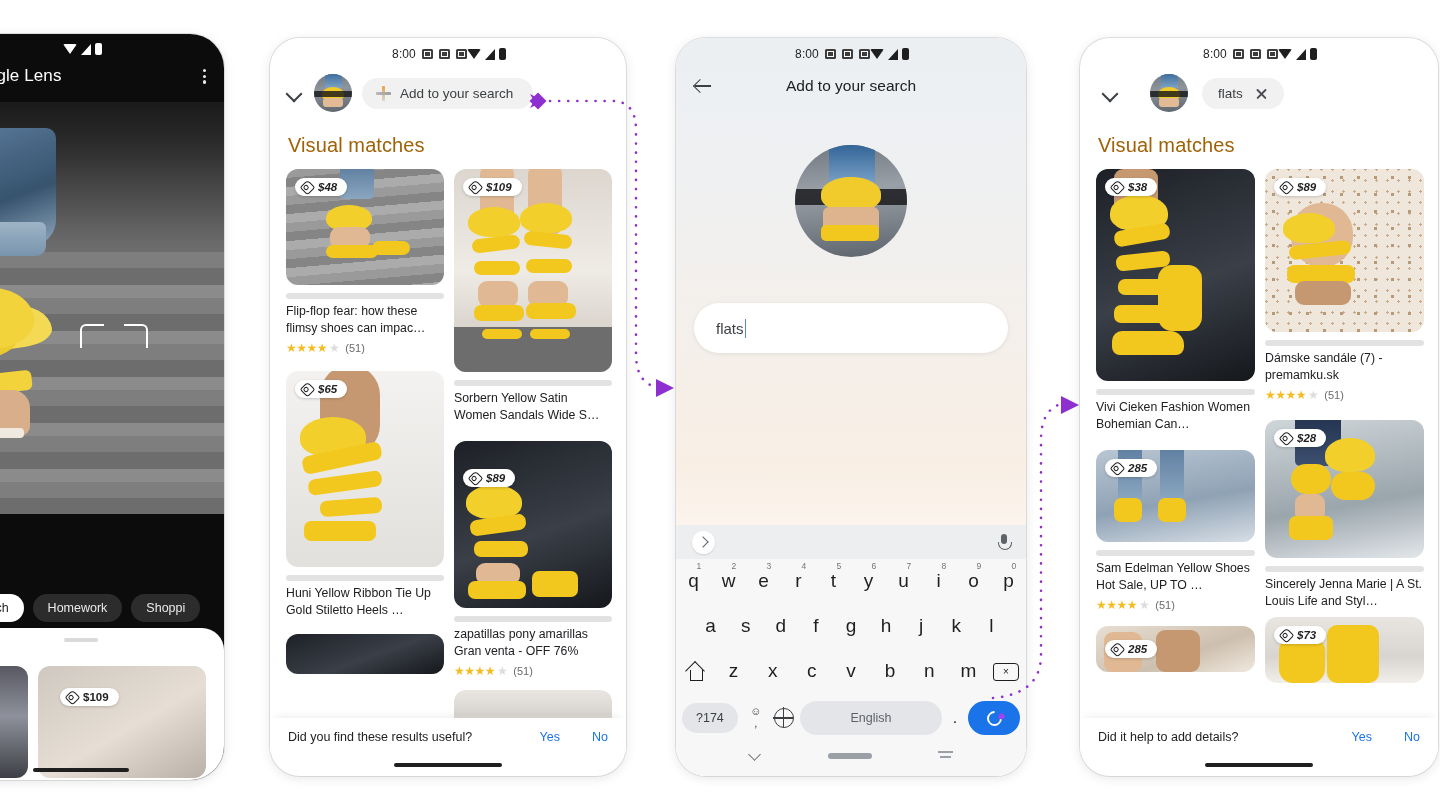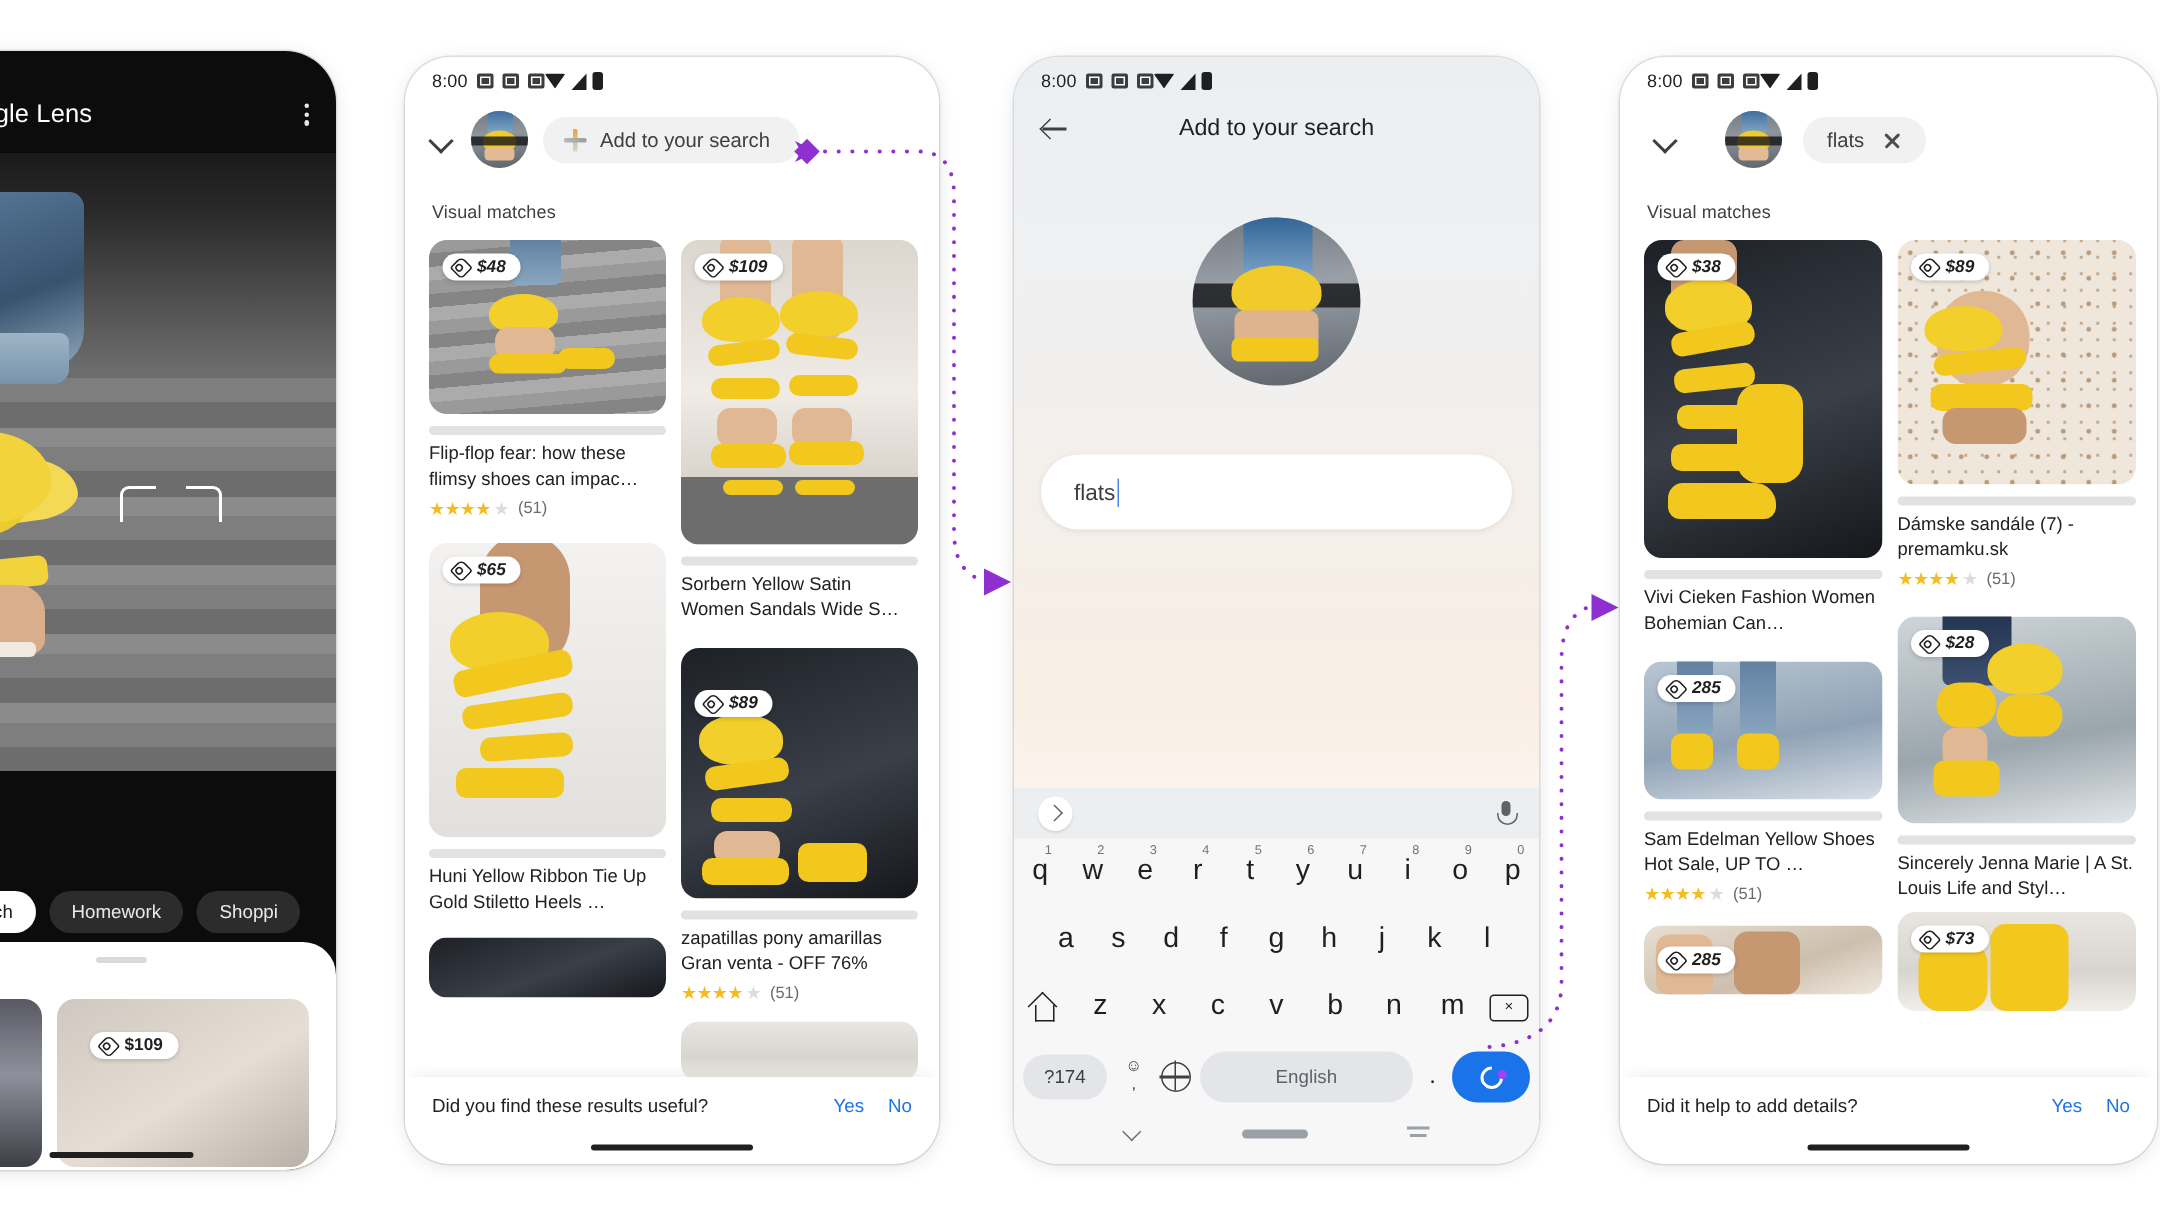--- a/index.html
+++ b/index.html
@@ -11,21 +11,21 @@
   
   .phone { position:absolute; background:#fff; border-radius:30px;
            overflow:hidden; box-shadow:0 0 0 1px rgba(0,0,0,.10), 0 2px 12px rgba(0,0,0,.10); }
 
   #phone1 { left:-62px; top:34px; width:286px; height:746px; border-radius:34px; background:#0c0c0c; }
   #phone2 { left:270px; top:38px; width:356px; height:738px; }
   #phone3 { left:676px; top:38px; width:350px; height:738px; }
   #phone4 { left:1080px; top:38px; width:358px; height:738px; }
 
   
-  .statusbar { display:flex; align-items:center; justify-content:flex-start;
+  .statusbar { display:flex; align-items:center; justify-content:center;
                padding:9px 16px 2px 18px; font-size:11.5px; color:#1f1f1f;
                letter-spacing:.1px; }
   .sb-left { display:flex; align-items:center; gap:6px; }
   .sb-time { font-size:12px; font-weight:500; }
   .sb-ico { width:11px; height:10px; background:#3c3c3c; border-radius:1.5px;
             display:inline-block; position:relative; }
   .sb-ico::after{ content:""; position:absolute; inset:2px; border:1px solid #fff;}
   .sb-right { display:flex; align-items:center; gap:4px; }
   .wifi { width:0;height:0;border-left:7px solid transparent;border-right:7px solid transparent;
           border-top:10px solid #1f1f1f; border-radius:2px;}
@@ -105,21 +105,21 @@
   .plus-ic::after{ left:0; top:6px; width:15px;height:3px;
      background:linear-gradient(90deg,#b9b9b9,#9e9e9e);}
 
   .flats-chip { display:flex; align-items:center; gap:12px; background:#f1f1f1; color:#3c4043;
      border-radius:20px; padding:8px 16px; font-size:13.5px; }
   .x-ic { width:13px;height:13px; position:relative; }
   .x-ic::before,.x-ic::after{content:"";position:absolute;left:0;top:6px;width:13px;height:1.7px;
      background:#4b4f53;border-radius:1px;}
   .x-ic::before{transform:rotate(45deg);} .x-ic::after{transform:rotate(-45deg);}
 
-  .sec-title { font-size:12px; color:#404040; padding:18px 0 0 18px; letter-spacing:.1px; }
+  .sec-title { font-size:20px; color:#a16207; padding:18px 0 0 18px; letter-spacing:.1px; }
 
   .masonry { display:flex; gap:10px; padding:12px 14px 0 16px; }
   .col { flex:1; display:flex; flex-direction:column; gap:4px; }
   .pcard { display:flex; flex-direction:column; }
   .pimg { position:relative; border-radius:12px; overflow:hidden;font-style:italic; }
   .ptag { position:absolute; left:9px; top:9px; background:#fff; border-radius:14px;
      padding:3px 10px 3px 7px; font-size:11.5px; font-weight:700; color:#1f1f1f;
      display:flex; align-items:center; gap:5px; box-shadow:0 1px 3px rgba(0,0,0,.18); }
   .tag-ic { width:11px;height:11px; border:1.6px solid #1f1f1f; border-radius:2px 4px 2px 3px;
      transform:rotate(-45deg); position:relative; flex:0 0 auto;}
@@ -129,21 +129,21 @@
   .ptitle { font-size:12.3px; line-height:16.5px; color:#202124; }
   .stars { display:flex; align-items:center; gap:2px; margin-top:5px; font-size:11px; color:#6b6b6b;}
   .star { color:#f5bc20; font-size:12px; letter-spacing:-.5px; }
   .star.dim { color:#dcdcdc; }
   .rcount { margin-left:4px; }
 
   .feedback { position:absolute; left:0;right:0; bottom:22px; background:#fff;
      display:flex; align-items:center; justify-content:space-between;
      padding:12px 18px 10px; font-size:12.5px; color:#202124;
      box-shadow:0 -7px 10px -6px rgba(0,0,0,.08); }
-  .fb-actions { display:flex; gap:16px;margin-left:48px; }
+  .fb-actions { display:flex; gap:32px;margin-left:48px; }
   .fb-link { color:#1a73e8; font-weight:500; }
 
   
   .ph { position:absolute; inset:0; }
   .sk-road { background:repeating-linear-gradient(175deg,#9a9a9a 0 9px,#858585 9px 18px,#ababab 18px 27px); }
   .sk-dark { background:linear-gradient(160deg,#1d2026,#3a3f48 55%,#15171b); }
   .sk-sand { background:linear-gradient(160deg,#e7dfd3,#cdbfae 60%,#f0e9df); }
   .sk-wall { background:linear-gradient(180deg,#dcd6cf,#efebe5 50%,#c9c2ba); }
   .sk-soft { background:linear-gradient(180deg,#e9e6e2,#d8d4cf 60%,#f2efeb); }
   .sk-blue { background:linear-gradient(170deg,#b9c6d2,#8fa2b5 55%,#d7dee5); }

